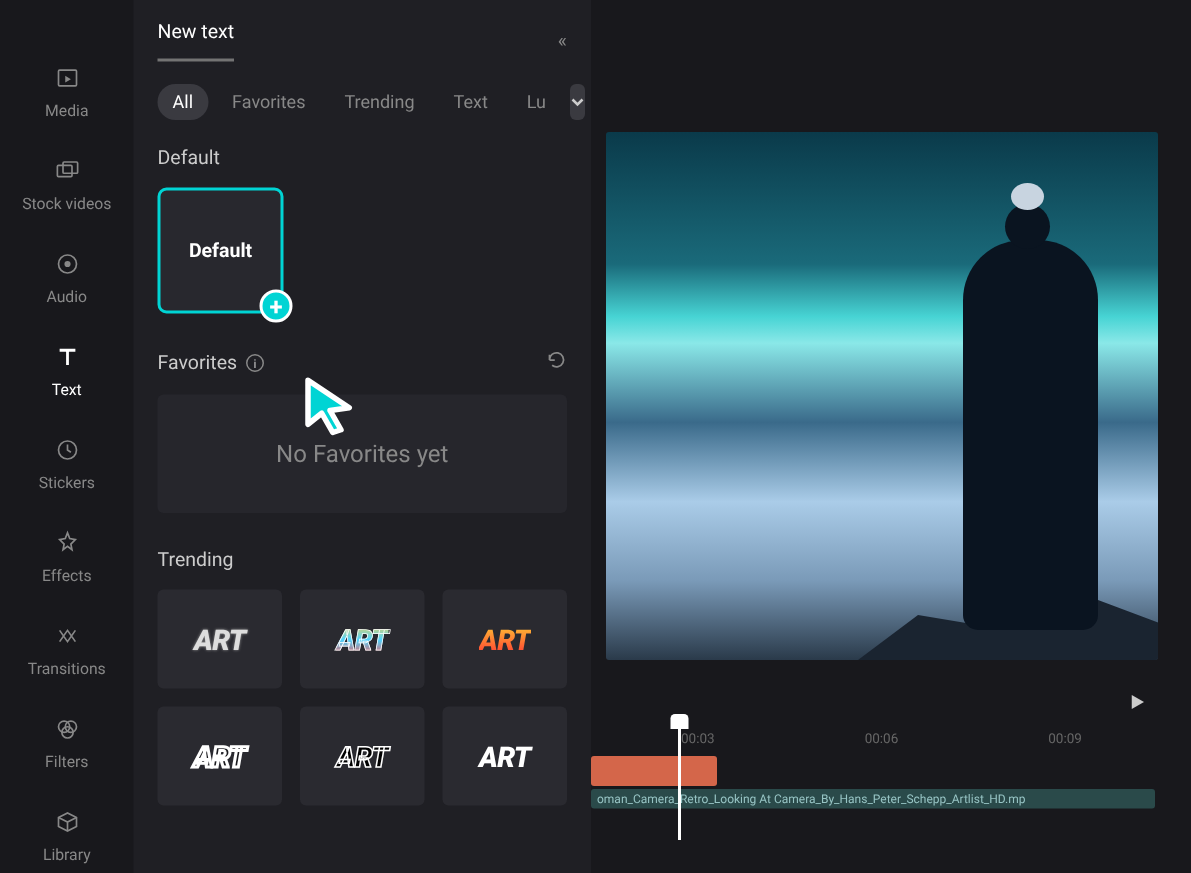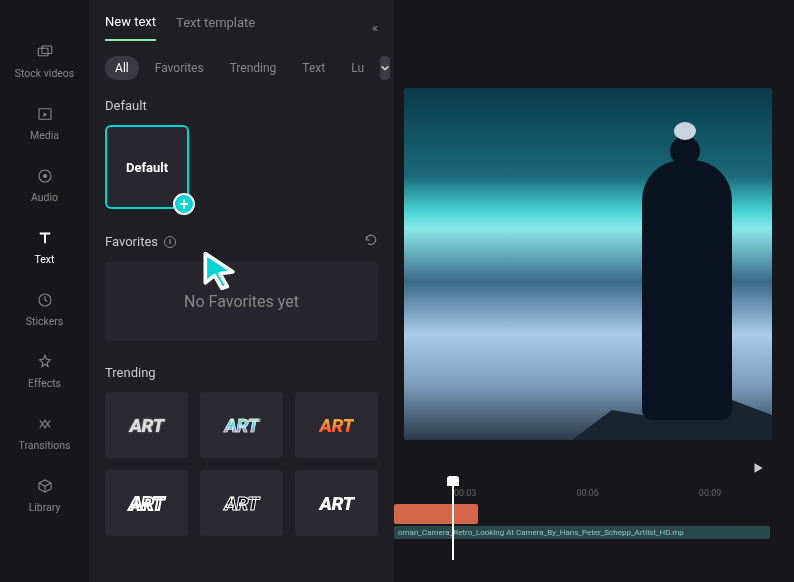--- a/index.html
+++ b/index.html
@@ -6,21 +6,21 @@
 body { background: #1a1a1e; color: #e0e0e0; width: 794px; height: 582px; overflow: hidden; display: flex; }
 .sidebar { width: 92px; background: #18181c; display: flex; flex-direction: column; padding-top: 30px; }
 .sidebar-item { display: flex; flex-direction: column; align-items: center; justify-content: center; padding: 12px 4px; cursor: pointer; color: #888; font-size: 10.5px; gap: 5px; }
 .sidebar-item.active { color: #fff; }
 .sidebar-item .icon { width: 20px; height: 20px; display: flex; align-items: center; justify-content: center; }
 .sidebar-item .icon svg { width: 18px; height: 18px; stroke: currentColor; fill: none; stroke-width: 1.5; }
 .sidebar-item.active .icon svg { stroke: #fff; }
 .panel { width: 314px; background: #1f1f24; display: flex; flex-direction: column; padding: 14px 16px 0 16px; overflow: hidden; }
 .tabs { display: flex; gap: 20px; align-items: center; border-bottom: 1px solid transparent; margin-bottom: 14px; }
 .tab { font-size: 13px; color: #888; padding-bottom: 10px; cursor: pointer; white-space: nowrap; }
-.tab.active { color: #fff; border-bottom: 2px solid #86efac; }
+.tab.active { color: #fff; border-bottom: 2px solid #737373; }
 .tab-overflow { margin-left: auto; color: #888; font-size: 13px; cursor: pointer; }
 .filters { display: flex; gap: 6px; align-items: center; margin-bottom: 18px; }
 .filter { font-size: 12px; color: #888; padding: 5px 10px; border-radius: 12px; cursor: pointer; }
 .filter.active { background: #3a3a40; color: #fff; }
 .filter-more { width: 24px; height: 24px; background: #3a3a40; border-radius: 4px; display: flex; align-items: center; justify-content: center; cursor: pointer; margin-left: auto; }
 .filter-more svg { width: 10px; height: 10px; stroke: #ccc; fill: none; stroke-width: 2; }
 .section-title { font-size: 13px; color: #ccc; margin-bottom: 12px; display: flex; align-items: center; gap: 6px; }
 .section-actions { margin-left: auto; color: #888; cursor: pointer; }
 .default-item { width: 84px; height: 84px; border: 2px solid #00d4d4; border-radius: 6px; background: #28282e; display: flex; align-items: center; justify-content: center; position: relative; margin-bottom: 24px; cursor: pointer; }
 .default-item .label { font-size: 13px; font-weight: 700; color: #fff; }
@@ -56,38 +56,38 @@
 .info-icon-circle { width: 12px; height: 12px; border: 1px solid #888; border-radius: 50%; display: inline-flex; align-items: center; justify-content: center; font-size: 8px; }
 .refresh-svg { width: 14px; height: 14px; }
 </style>
 </head>
 <body>
 
 <div class="sidebar">
   <div class="sidebar-item">
     <span class="icon">
         <svg viewBox="0 0 24 24">
+          <rect x="4" y="5" width="16" height="14" rx="1"></rect>
+          <path d="M10 10l5 3-5 3z" fill="currentColor" stroke="none"></path>
+        </svg>
+      </span>
+    <span>Media</span>
+  </div>
+  <div class="sidebar-item">
+    <span class="icon">
+        <svg viewBox="0 0 24 24">
           <rect x="3" y="7" width="13" height="10" rx="1"></rect>
           <rect x="8" y="4" width="13" height="10" rx="1"></rect>
         </svg>
       </span>
     <span>Stock videos</span>
   </div>
   <div class="sidebar-item">
     <span class="icon">
         <svg viewBox="0 0 24 24">
-          <rect x="4" y="5" width="16" height="14" rx="1"></rect>
-          <path d="M10 10l5 3-5 3z" fill="currentColor" stroke="none"></path>
-        </svg>
-      </span>
-    <span>Media</span>
-  </div>
-  <div class="sidebar-item">
-    <span class="icon">
-        <svg viewBox="0 0 24 24">
           <circle cx="12" cy="12" r="8"></circle>
           <circle cx="12" cy="12" r="2" fill="currentColor"></circle>
         </svg>
       </span>
     <span>Audio</span>
   </div>
   <div class="sidebar-item active">
     <span class="icon">
         <svg viewBox="0 0 24 24">
           <path d="M5 6h14M12 6v13" stroke-width="2.5"></path>
@@ -112,36 +112,45 @@
       </span>
     <span>Effects</span>
   </div>
   <div class="sidebar-item">
     <span class="icon">
         <svg viewBox="0 0 24 24">
           <path d="M5 7l7 10 7-10M5 17l7-10 7 10"></path>
         </svg>
       </span>
     <span>Transitions</span>
+  </div>
+  <div class="sidebar-item">
+    <span class="icon">
+        <svg viewBox="0 0 24 24">
+          <circle cx="9" cy="10" r="5"></circle>
+          <circle cx="15" cy="10" r="5"></circle>
+          <circle cx="12" cy="15" r="5"></circle>
+        </svg>
+      </span>
+    <span>Filters</span>
   </div>
   <div class="sidebar-item">
     <span class="icon">
         <svg viewBox="0 0 24 24">
           <path d="M4 8l8-4 8 4v8l-8 4-8-4z"></path>
           <path d="M4 8l8 4 8-4M12 12v8"></path>
         </svg>
       </span>
     <span>Library</span>
   </div>
 </div>
 
 <div class="panel">
   <div class="tabs">
     <div class="tab active">New text</div>
-    <div class="tab">Text template</div>
     <div class="tab-overflow">«</div>
   </div>
 
   <div class="filters">
     <div class="filter active">All</div>
     <div class="filter">Favorites</div>
     <div class="filter">Trending</div>
     <div class="filter">Text</div>
     <div class="filter">Lu</div>
     <div class="filter-more">

